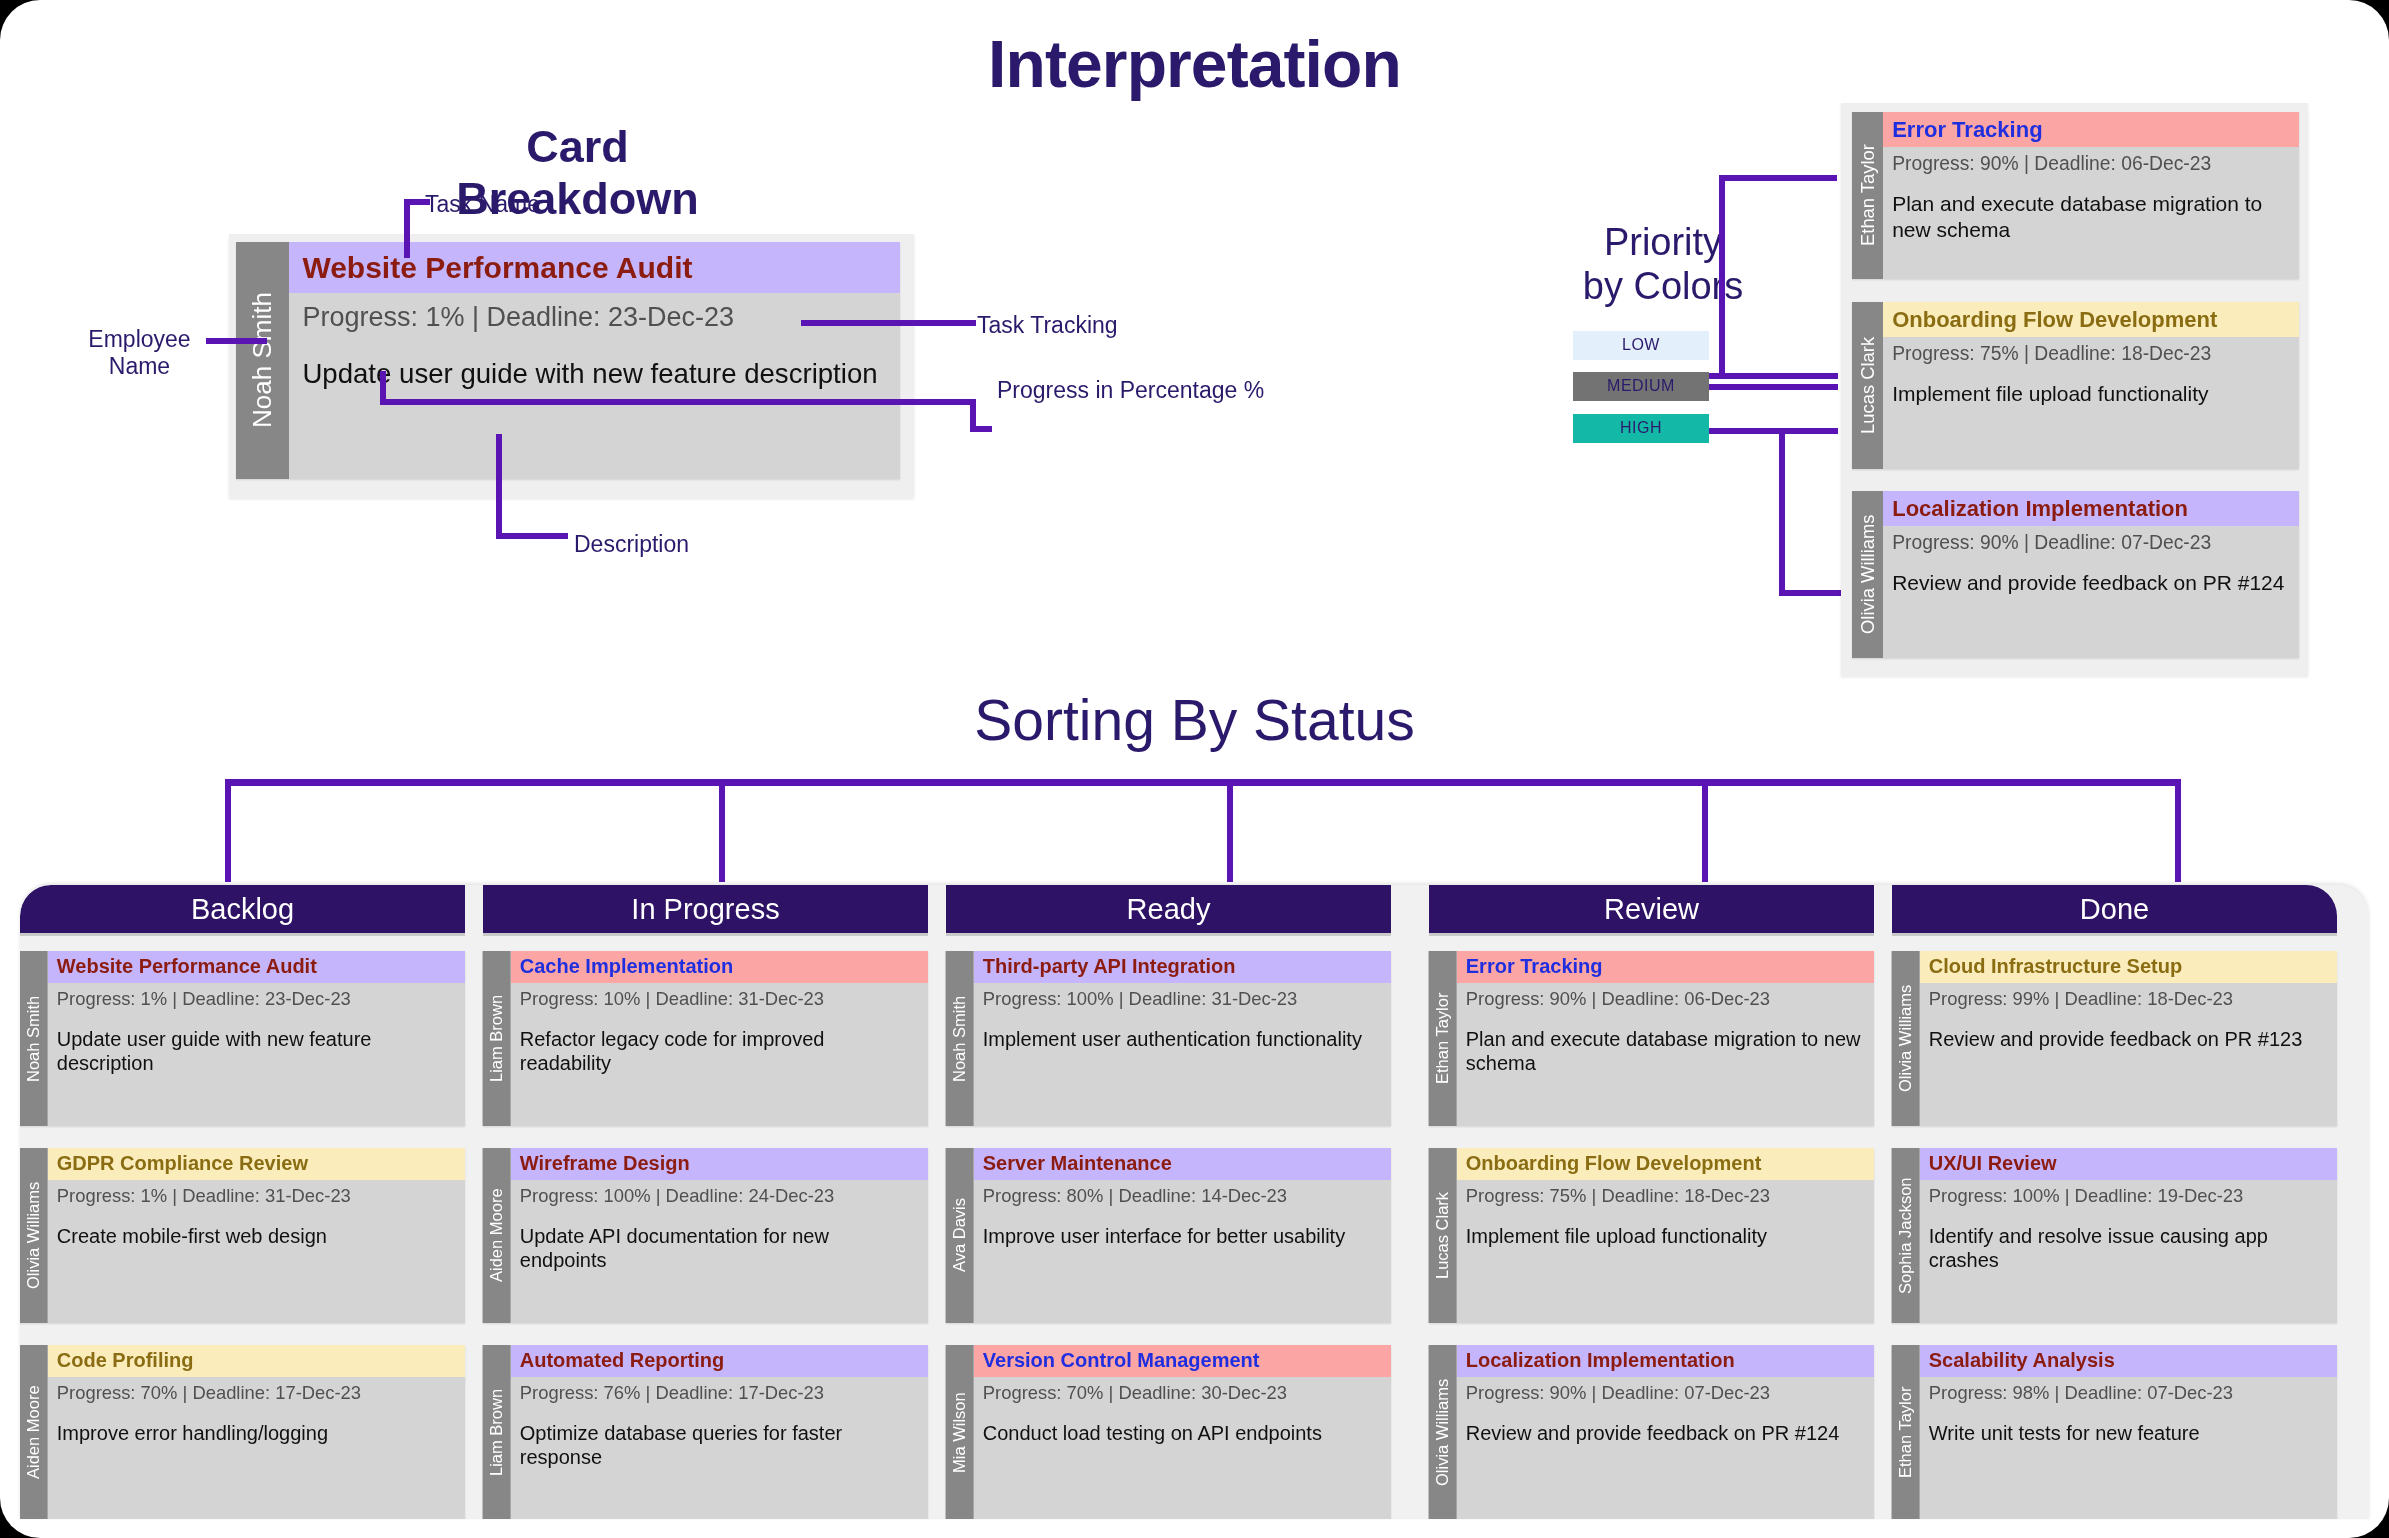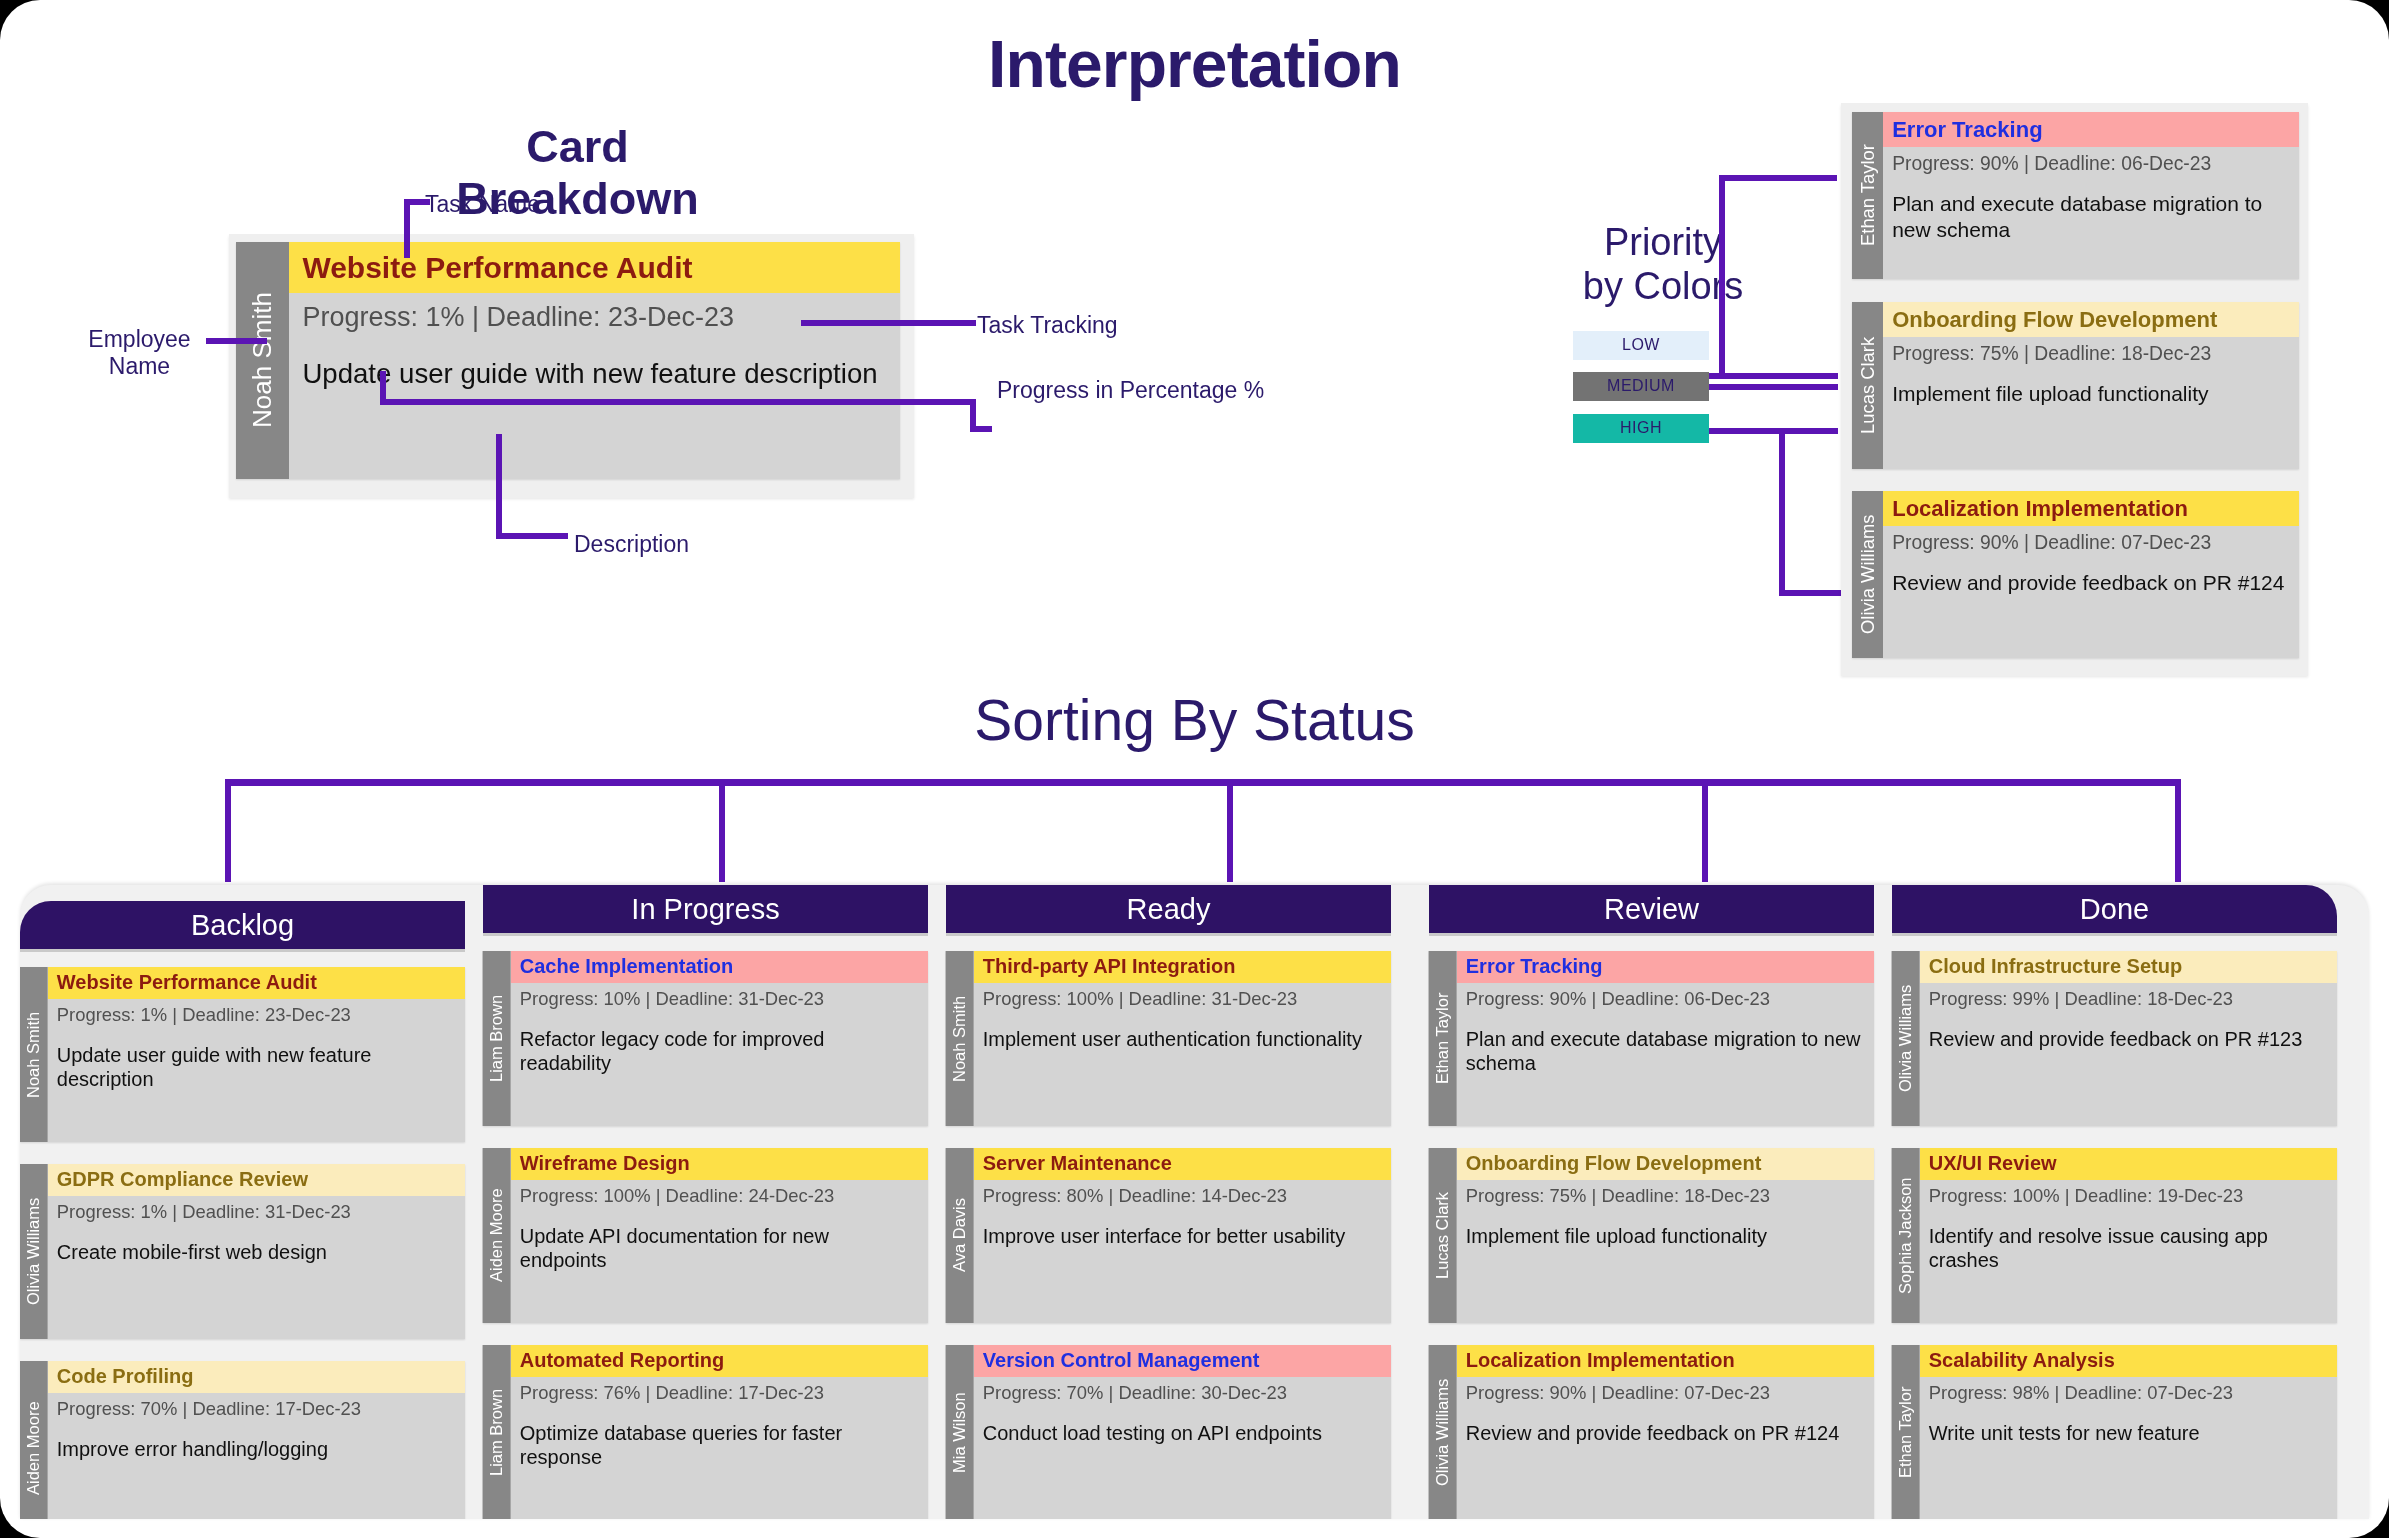--- a/index.html
+++ b/index.html
@@ -82,21 +82,21 @@
     font-size:19.3px; color:#505050;
     padding:5.5px 9.2px 1.8px 9.2px;
     white-space:nowrap;
   }
   .card-desc {
     font-size:20px; color:#101010;
     padding:14.7px 9.2px 9.2px 9.2px;
     line-height:1.22;
   }
   
-  .p-high .card-title { background:#fde047; color:#8c1b10; }
+  .p-high .card-title { background:#c4b5fd; color:#8c1b10; }
   .p-med  .card-title { background:#fbecbc; color:#8a6d12; }
   .p-low  .card-title { background:#fca5a5; color:#1f2fe0; }
 
   
   #breakdown-wrap {
     position:absolute; left:229px; top:234px;
     width:685px; height:264px;
     background:#efefef;
     box-shadow:0 1.8px 2.8px rgba(0,0,0,.10);
   }
@@ -160,21 +160,21 @@
   .col-body { position:relative; padding-top:14.7px; }
   .col .card {
     position:relative; width:100%; height:175px; margin-bottom:22px;
   }
   .col .card-emp   { flex-basis:27.6px; font-size:16.5px; }
   .col .card-title { font-size:20px; }
   .col .card-meta  { font-size:18.4px; }
   .col .card-desc  { font-size:20px; }
 
   #col-0 { left:0px;    border-radius:31px 0 0 0; }
-  #col-0 .col-head { border-radius:31px 0 0 0;margin-top:16px; }
+  #col-0 .col-head { border-radius:31px 0 0 0; }
   #col-1 { left:463px; }
   #col-2 { left:926px; }
   #col-3 { left:1409px; }
   #col-4 { left:1872px; border-radius:0 31px 0 0; }
   #col-4 .col-head { border-radius:0 31px 0 0; }
 </style>
 </head>
 <body>
 
 <div id="root">

